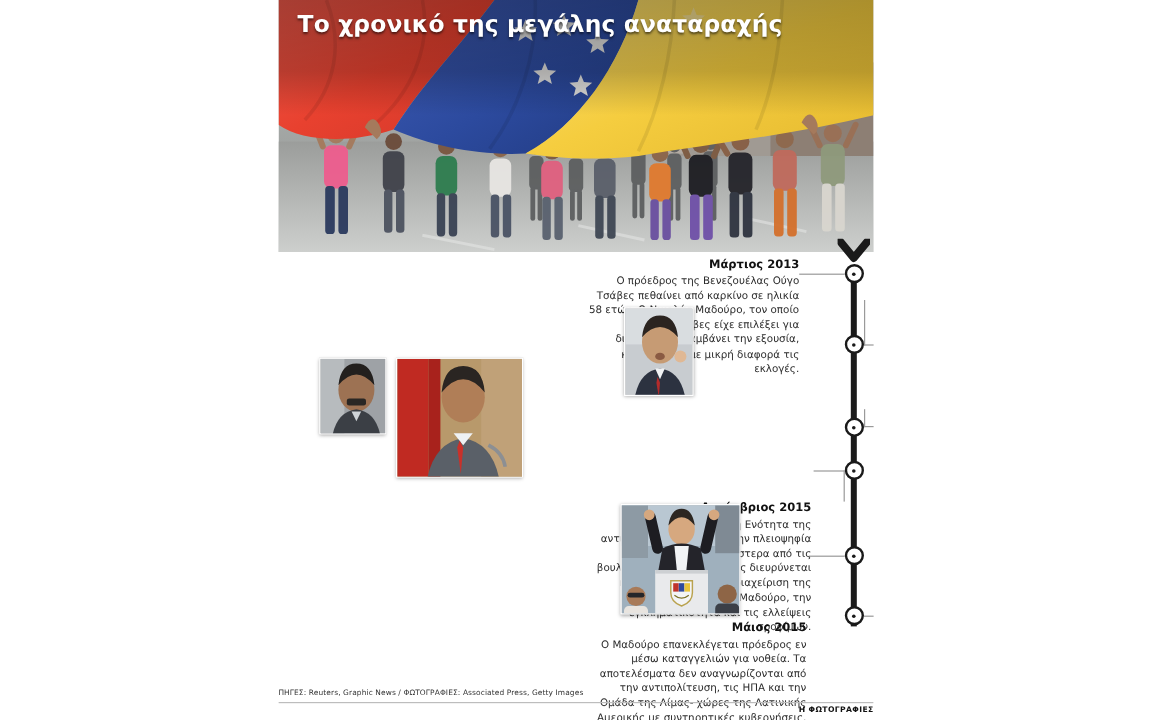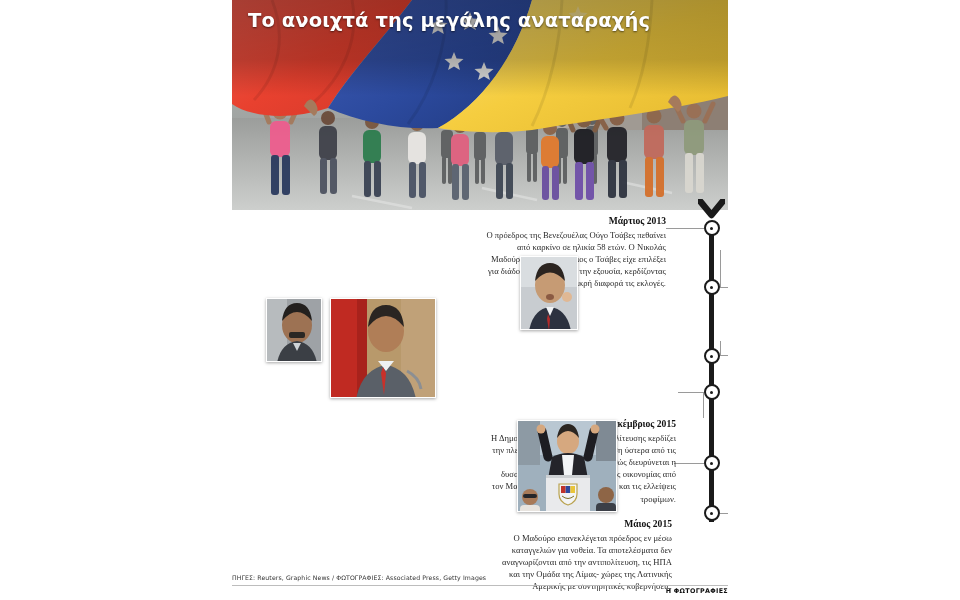--- a/index.html
+++ b/index.html
@@ -94,21 +94,21 @@
     left: 4.5px; top: 4.5px;
     width: 3px; height: 3px;
     border-radius: 50%;
     background: #1a1a1a;
   }
 
   
   .conn { position: absolute; border-color: #9a9a9a; border-style: solid; border-width: 0; }
 
   
-  .entry { position: absolute; font-family: Liberation Serif, serif; }
+  .entry { position: absolute; }
   .entry .ttl {
     font-size: 9.6px;
     font-weight: bold;
     color: #111111;
     margin-bottom: 2px;
     line-height: 1.2;
   }
   .entry .body {
     font-size: 8.6px;
     color: #2a2a2a;
@@ -340,21 +340,21 @@
           </g>
         </g>
 
         <g fill="#a57a5c">
           <path d="M72 106 q6 -12 12 -2 q4 8 -2 12 z"></path>
           <path d="M436 102 q6 -12 12 -2 q4 8 -2 12 z"></path>
         </g>
       </svg>
       <div class="hero-overlay"></div>
       <div class="hero-text">
-        <div class="hero-title">Το ανοιχτά της μεγάλης αναταραχής</div>
+        <div class="hero-title">Το χρονικό της μεγάλης αναταραχής</div>
       </div>
     </div>
 
     <div class="spine-arrow">
       <svg width="27" height="20" viewBox="0 0 27 20">
         <path d="M2 2 L13.5 16 L25 2" fill="none" stroke="#1a1a1a" stroke-width="6.5" stroke-linecap="round" stroke-linejoin="round"></path>
       </svg>
     </div>
     <div class="spine"></div>
 

